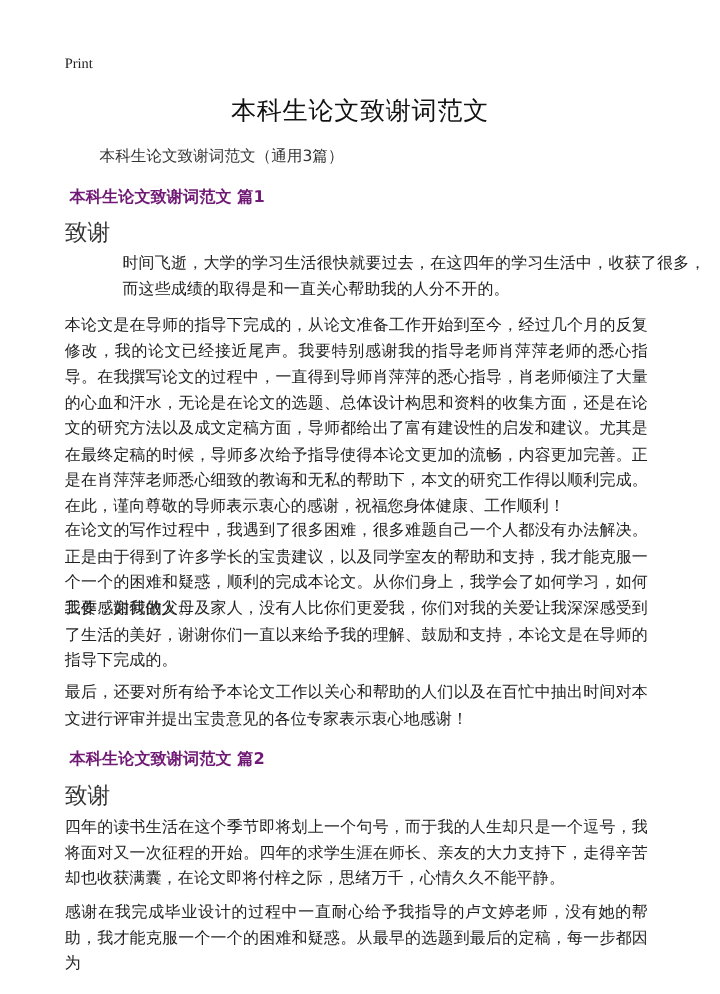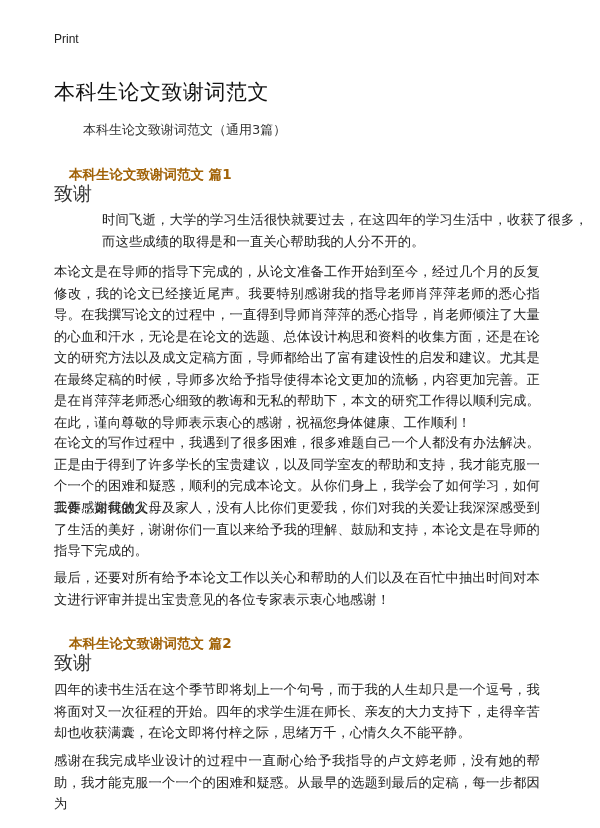--- a/index.html
+++ b/index.html
@@ -17,52 +17,52 @@
   }
   .page {
     position: absolute;
     left: 54px;
     top: 0;
     width: 500px;
   }
   .print-label {
     position: absolute;
     left: 0;
-    top: 32px;
-    font-family: Liberation Sans, sans-serif;
+    top: 46px;
+    font-family: Liberation Serif, serif;
     font-size: 12px;
     color: #222;
   }
   .doc-title {
     position: absolute;
     left: 0;
     top: 78px;
     width: 492px;
-    text-align: left;
+    text-align: center;
     font-size: 21px;
     font-weight: normal;
     color: #111;
     margin: 0;
     letter-spacing: 0.5px;
   }
   .subtitle {
     position: absolute;
     left: 0;
     top: 121px;
     font-size: 13px;
     color: #333;
     margin-left: 29px;
   }
   .section-heading {
     position: absolute;
     left: 0;
     font-size: 13.5px;
     font-weight: bold;
-    color: #a16207;
-    margin: 15px;
+    color: #701a75;
+    margin: 4px;
     text-align: right;
   }
   .label {
     position: absolute;
     left: 0;
     font-size: 19px;
     color: #333;
   }
   .para {
     position: absolute;

